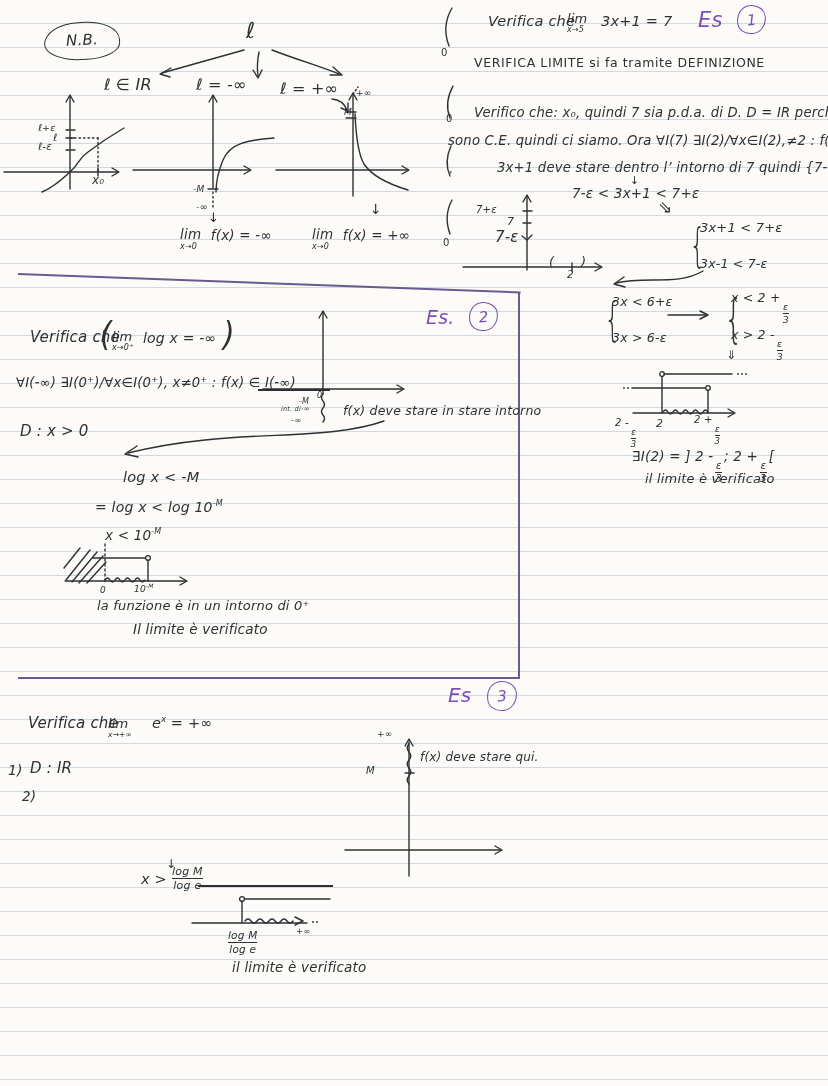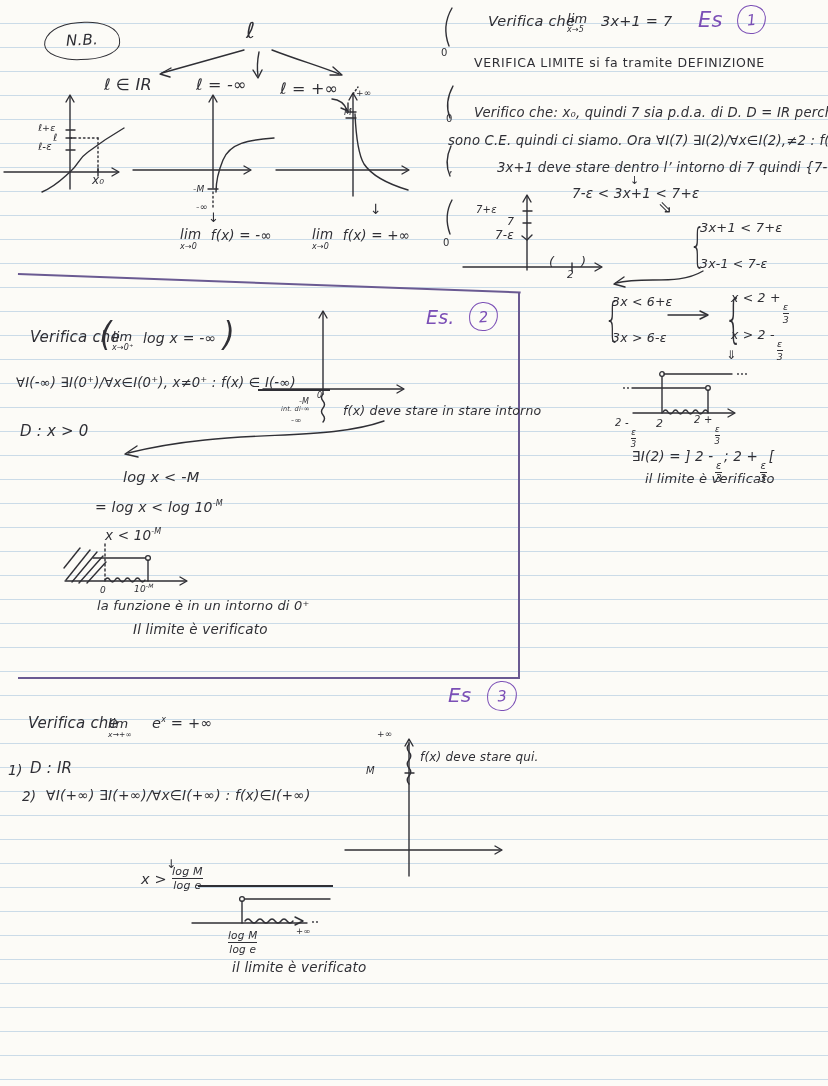--- a/index.html
+++ b/index.html
@@ -151,21 +151,21 @@
       <polyline points="68,10 72,3 76,10"></polyline>
     <path d="M8,75 H146"></path>
       <polyline points="140,71 147,75 140,79"></polyline>
     <path d="M68,19 H77"></path>
       <path d="M68,31 H76"></path>
       <path d="M67,44 L72,48 L77,43"></path>
     <path d="M117,71 V79"></path>
   </svg>
   <div class="hw" style="left:476px;top:204px;font-size:10px">7+ε</div>
   <div class="hw" style="left:507px;top:216px;font-size:11px">7</div>
-  <div class="hw" style="left:495px;top:229px;font-size:12px">7-ε</div>
+  <div class="hw" style="left:495px;top:229px;font-size:15px">7-ε</div>
   <div class="hw" style="left:549px;top:255px;font-size:13px">(</div>
   <div class="hw" style="left:567px;top:268px;font-size:10.5px">2</div>
   <div class="hw" style="left:581px;top:255px;font-size:13px">)</div>
 
   <div class="brace" style="left:683px;top:217px;font-size:46px;line-height:56px;transform:scaleX(.55)">{</div>
   <div class="hw" style="left:700px;top:221px;font-size:13px">3x+1 &lt; 7+ε</div>
   <div class="hw" style="left:700px;top:257px;font-size:12.5px">3x-1 &lt; 7-ε</div>
 
   <svg class="d" style="left:608px;top:268px" width="98" height="22">
     <path d="M95,3 C70,18 38,8 8,15"></path>
@@ -323,21 +323,20 @@
         <span>lim</span>
         <span class="ls" style="font-size:7.5px">x→+∞</span>
       </span>
   </div>
   <div class="hw" style="left:152px;top:715px;font-size:14.5px">
     <span>e</span><span class="sp">x</span><span> = +∞</span>
   </div>
   <div class="hw" style="left:8px;top:762px;font-size:14px">1)</div>
   <div class="hw" style="left:30px;top:760px;font-size:15px">D : IR</div>
   <div class="hw" style="left:22px;top:789px;font-size:13.5px">2)</div>
-  <div class="hw" style="left:46px;top:788px;font-size:13.8px">∀I(+∞) ∃I(+∞)/∀x∈I(+∞) : f(x)∈I(+∞)</div>
 
   <svg class="d" style="left:335px;top:728px" width="185" height="152">
     <path d="M74,14 V148"></path>
     <polyline points="70,18 74,11 78,18"></polyline>
     <path d="M74,16 q-3.5,4 0,8 q3.5,4 0,8 q-3.5,4 0,8 q3.5,4 0,8 q-3.5,4 0,8" stroke-width="1.6"></path>
     <path d="M70,45 H79"></path>
     <path d="M10,122 H166"></path>
       <polyline points="160,118 167,122 160,126"></polyline>
   </svg>
   <div class="hw" style="left:377px;top:729px;font-size:9px">+∞</div>

